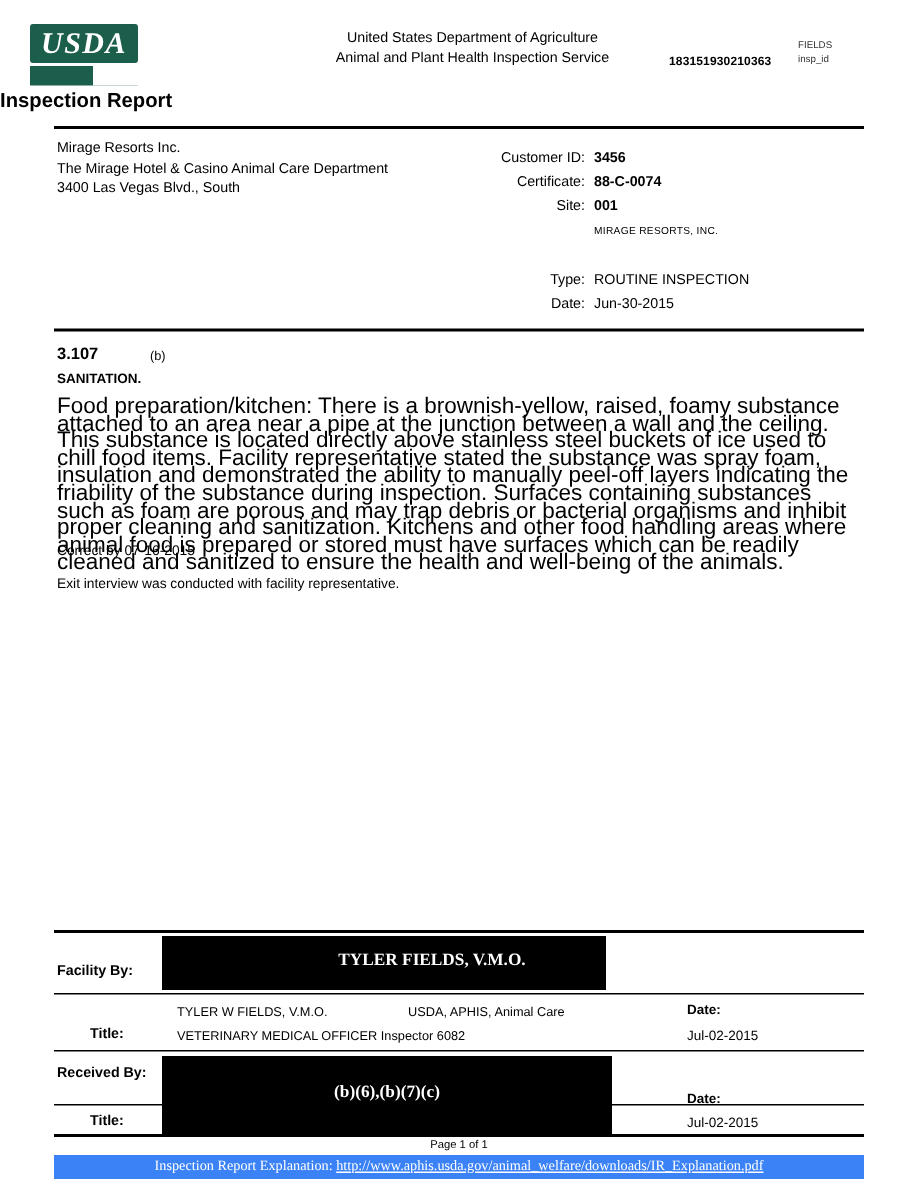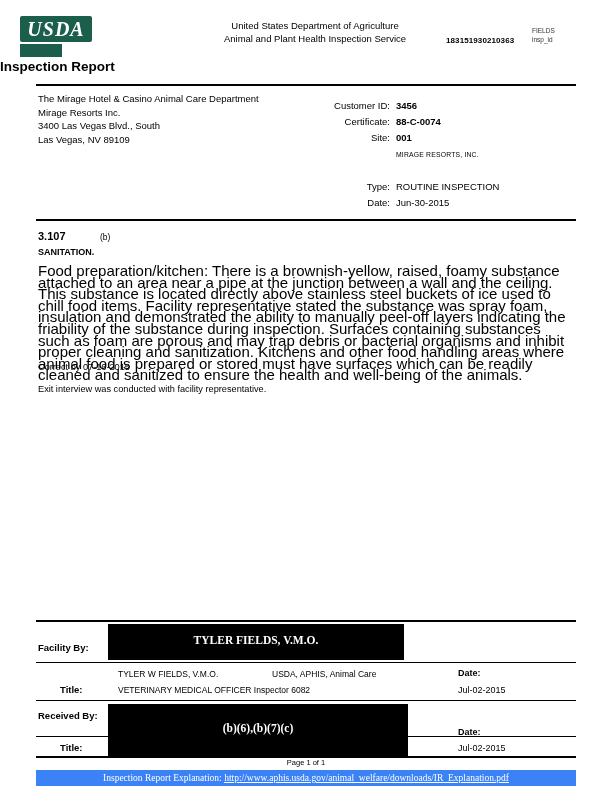--- a/index.html
+++ b/index.html
@@ -277,24 +277,23 @@
   <div class="doc-id-labels">
     <div>FIELDS</div>
     <div>insp_id</div>
   </div>
 
   <div class="title">Inspection Report</div>
 
   <div class="rule" style="left:36px; top:84px; width:540px; height:1.5px;"></div>
 
   <div class="facility">
+    <div>Mirage Resorts Inc.</div>
     <div>The Mirage Hotel &amp; Casino Animal Care Department</div>
-    <div>Mirage Resorts Inc.</div>
     <div>3400 Las Vegas Blvd., South</div>
-    <div>Las Vegas, NV 89109</div>
   </div>
 
   <div class="info-grid">
     <div class="info-row">
       <div class="info-label">Customer ID:</div>
       <div class="info-value">3456</div>
     </div>
     <div class="info-row">
       <div class="info-label">Certificate:</div>
       <div class="info-value">88-C-0074</div>
@@ -323,21 +322,21 @@
   <div class="code-sub">(b)</div>
   <div class="section-name">SANITATION.</div>
   <div class="narrative">Food preparation/kitchen:  There is a brownish-yellow, raised, foamy substance attached to an area near a pipe at the junction between a wall and the ceiling.  This substance is located directly above stainless steel buckets of ice used to chill food items.  Facility representative stated the substance was spray foam, insulation and demonstrated the ability to manually peel-off layers indicating the friability of the substance during inspection.  Surfaces containing substances such as foam are porous and may trap debris or bacterial organisms and inhibit proper cleaning and sanitization.  Kitchens and other food handling areas where animal food is prepared or stored must have surfaces which can be readily cleaned and sanitized to ensure the health and well-being of the animals.</div>
   <div class="correct-by">Correct by 07-16-2015</div>
   <div class="exit-interview">Exit interview was conducted with facility representative.</div>
 
   <div class="sig-area">
     <div class="rule" style="left:36px; top:8px; width:540px; height:1.5px;"></div>
 
     <div class="redact" style="left:108px; top:12px; width:296px; height:36px;"></div>
-    <div class="redact-text" style="left:108px; top:22px; width:296px;">TYLER FIELDS, V.M.O.</div>
+    <div class="redact-text" style="left:108px; top:22px; width:296px;padding-left:32px;">TYLER FIELDS, V.M.O.</div>
 
     <div class="sig-label" style="left:38px; top:30px;">Facility By:</div>
     <div class="rule" style="left:36px; top:50px; width:540px; height:1px;"></div>
 
     <div class="sig-text" style="left:118px; top:57px;">TYLER W FIELDS, V.M.O.</div>
     <div class="sig-text" style="left:272px; top:57px;">USDA, APHIS, Animal Care</div>
 
     <div class="sig-label" style="left:60px; top:72px;">Title:</div>
     <div class="sig-text" style="left:118px; top:73px;">VETERINARY MEDICAL OFFICER  Inspector  6082</div>
 

